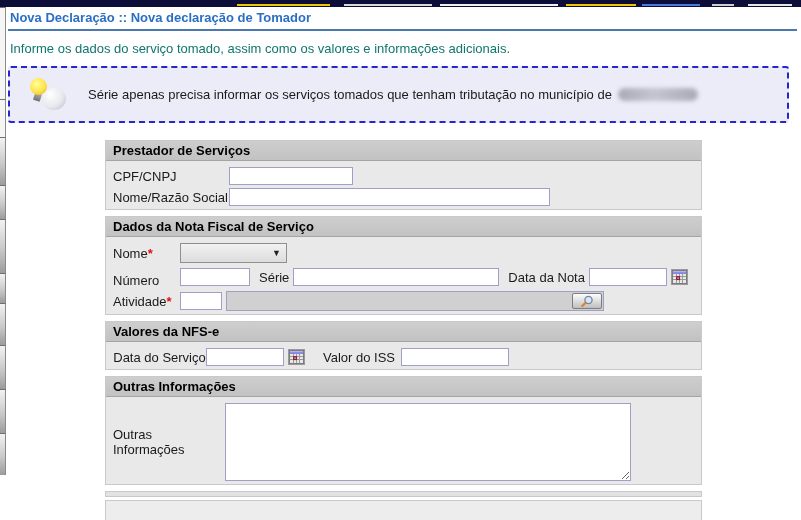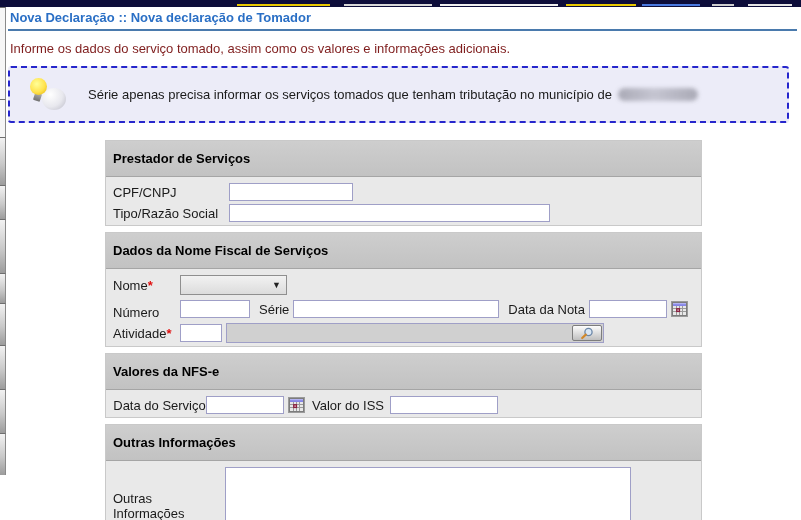--- a/index.html
+++ b/index.html
@@ -13,39 +13,39 @@
   .topbar{position:absolute;left:0;top:0;width:801px;height:7px;background:#0d0d3a;}
   .topbar .frag{position:absolute;bottom:1px;height:2px;}
   
   .left-strip{position:absolute;left:0;top:7px;width:7px;height:468px;}
   .left-strip .seg{width:6px;border-right:1px solid #8a8a8a;border-top:1px solid #6f6f6f;box-sizing:border-box;}
   .seg.light{background:#f6f6f6;}
   .seg.grad{background:linear-gradient(to bottom,#f2f2f2 0%,#c9c9c9 55%,#9c9c9c 100%);}
   
   .page-title{position:absolute;left:10px;top:10px;font-weight:bold;font-size:13px;color:#2a6fc5;}
   .title-rule{position:absolute;left:8px;top:29px;width:789px;height:0;border-top:2px solid #4a7aad;}
-  .subtitle{position:absolute;left:10px;top:41px;font-size:13px;color:#7f1d1d;}
+  .subtitle{position:absolute;left:10px;top:41px;font-size:13px;color:#0f766e;}
   
   .info-box{position:absolute;left:8px;top:66px;width:777px;height:53px;
     border:2px dashed #2626cc;border-radius:3px;background:#ececf8;}
   .bulb{position:absolute;left:20px;top:10px;width:38px;height:36px;}
   .bulb .sphere{position:absolute;left:12px;top:10px;width:24px;height:22px;border-radius:50%;
     background:radial-gradient(circle at 35% 30%,#ffffff 0%,#e8e8ee 55%,#b9b9c6 100%);}
   .bulb .glass{position:absolute;left:0;top:0;width:17px;height:17px;border-radius:50%;
     background:radial-gradient(circle at 40% 35%,#ffff99 0%,#ffe24d 55%,#e2ae00 100%);}
   .bulb .base{position:absolute;left:4px;top:15px;width:7px;height:8px;
     background:linear-gradient(to bottom,#b0b0b0,#707070);border-radius:1px;transform:rotate(18deg);}
   .info-text{position:absolute;left:78px;top:0;height:53px;display:flex;align-items:center;font-size:13px;color:#1a1a1a;}
   .blur-patch{display:inline-block;width:80px;height:13px;margin-left:6px;border-radius:7px;
     background:linear-gradient(90deg,#9a9aa6 0%,#bcbcc8 45%,#9a9aa6 100%);filter:blur(2px);opacity:.8;vertical-align:middle;}
   
   .form-col{position:absolute;left:105px;top:140px;width:597px;}
   .section{background:#e9e9e9;border:1px solid #c9c9c9;margin-bottom:6px;box-sizing:border-box;}
   .section-header{background:linear-gradient(to bottom,#cecece,#c2c2c2);border-bottom:1px solid #a5a5a5;
-    font-weight:bold;font-size:13px;padding:10px 7px;color:#000;}
+    font-weight:bold;font-size:13px;padding:2px 7px;color:#000;}
   .section-body{padding:3px 7px 0 7px;}
   .row{display:flex;align-items:center;margin:3px 0;}
   .lbl{font-size:13px;color:#1a1a1a;flex:0 0 auto;}
   .req{color:#e01010;font-weight:bold;}
   input.txt{height:16px;border:1px solid #9f9fc7;background:#fff;font-family:inherit;font-size:12px;padding:0 2px;box-sizing:content-box;}
   .w118{width:118px}.w315{width:315px}.w64{width:64px}.w200{width:200px}.w72{width:72px}.w36{width:36px}.w102{width:102px}
   
   .select{width:107px;height:20px;border:1px solid #8f8f8f;background:linear-gradient(to bottom,#f2f2f2,#dcdcdc);
     display:flex;align-items:center;justify-content:space-between;padding:0 5px;box-sizing:border-box;cursor:default;}
   .select .arrow{font-size:9px;color:#222;}
@@ -108,28 +108,28 @@
 <div class="form-col">
 
   <div class="section">
     <div class="section-header">Prestador de Serviços</div>
     <div class="section-body">
       <div class="row">
         <span class="lbl" style="width:116px;">CPF/CNPJ</span>
         <input class="txt w118" type="text" value="" style="">
       </div>
       <div class="row">
-        <span class="lbl" style="width:116px;">Tipo/Razão Social</span>
+        <span class="lbl" style="width:116px;">Nome/Razão Social</span>
         <input class="txt w315" type="text" value="" style="">
       </div>
     </div>
   </div>
 
   <div class="section">
-    <div class="section-header">Dados da Nome Fiscal de Serviços</div>
+    <div class="section-header">Dados da Nota Fiscal de Serviço</div>
     <div class="section-body">
       <div class="row">
         <span class="lbl" style="width:67px;"><span>Nome</span><span class="req">*</span></span>
         <div class="select">
           <span></span>
           <span class="arrow">▼</span>
         </div>
       </div>
       <div class="row">
         <span class="lbl" style="width:67px;margin-top:7px;">Número</span>
@@ -172,21 +172,21 @@
         <input class="txt w72" type="text" value="" style="">
         <button class="cal-btn">
           <svg width="15" height="14" viewBox="0 0 15 14">
             <rect x="0.5" y="0.5" width="14" height="13" fill="#e8e8e8" stroke="#7c7c7c"></rect>
             <rect x="1" y="1" width="13" height="3" fill="#8585e6"></rect>
             <rect x="1" y="1" width="13" height="1.2" fill="#b2b2f2"></rect>
             <path d="M1 6.5 H14 M1 9.5 H14 M4.5 4 V13 M7.5 4 V13 M10.5 4 V13" stroke="#9a9a9a" stroke-width="1" fill="none"></path>
             <rect x="4.8" y="6.8" width="2.6" height="2.6" fill="#ffffff" stroke="#8b2040" stroke-width="1.4"></rect>
           </svg>
         </button>
-        <span class="lbl" style="margin-left:7px;margin-right:6px;text-align:center;">Valor do ISS</span>
+        <span class="lbl" style="margin-left:18px;margin-right:6px;text-align:center;">Valor do ISS</span>
         <input class="txt w102" type="text" value="" style="">
       </div>
     </div>
   </div>
 
   <div class="section">
     <div class="section-header">Outras Informações</div>
     <div class="section-body">
       <div class="row">
         <span class="lbl" style="width:112px;">Outras Informações</span>

